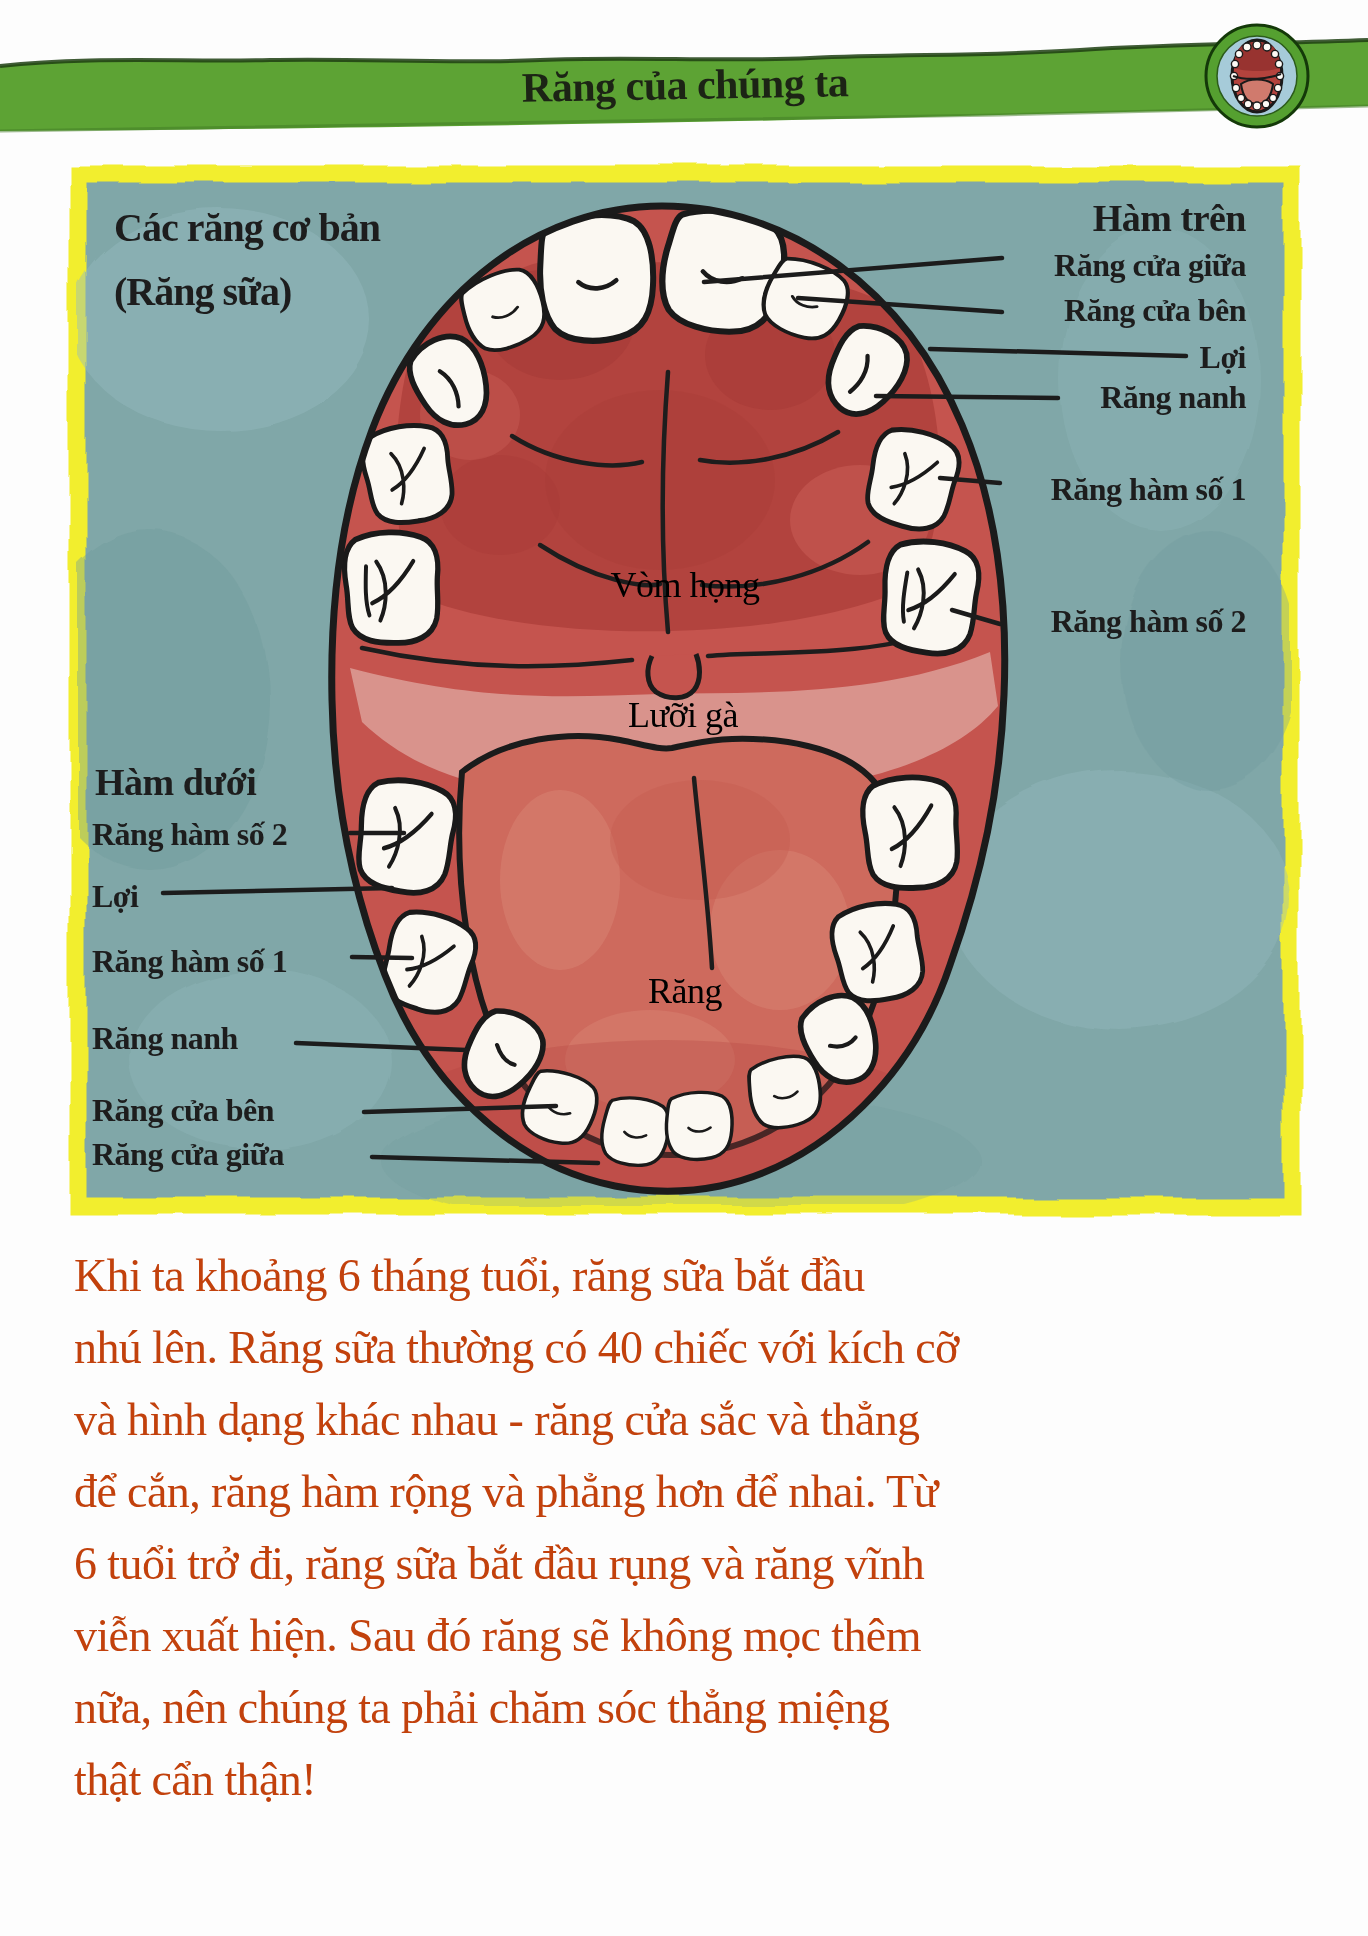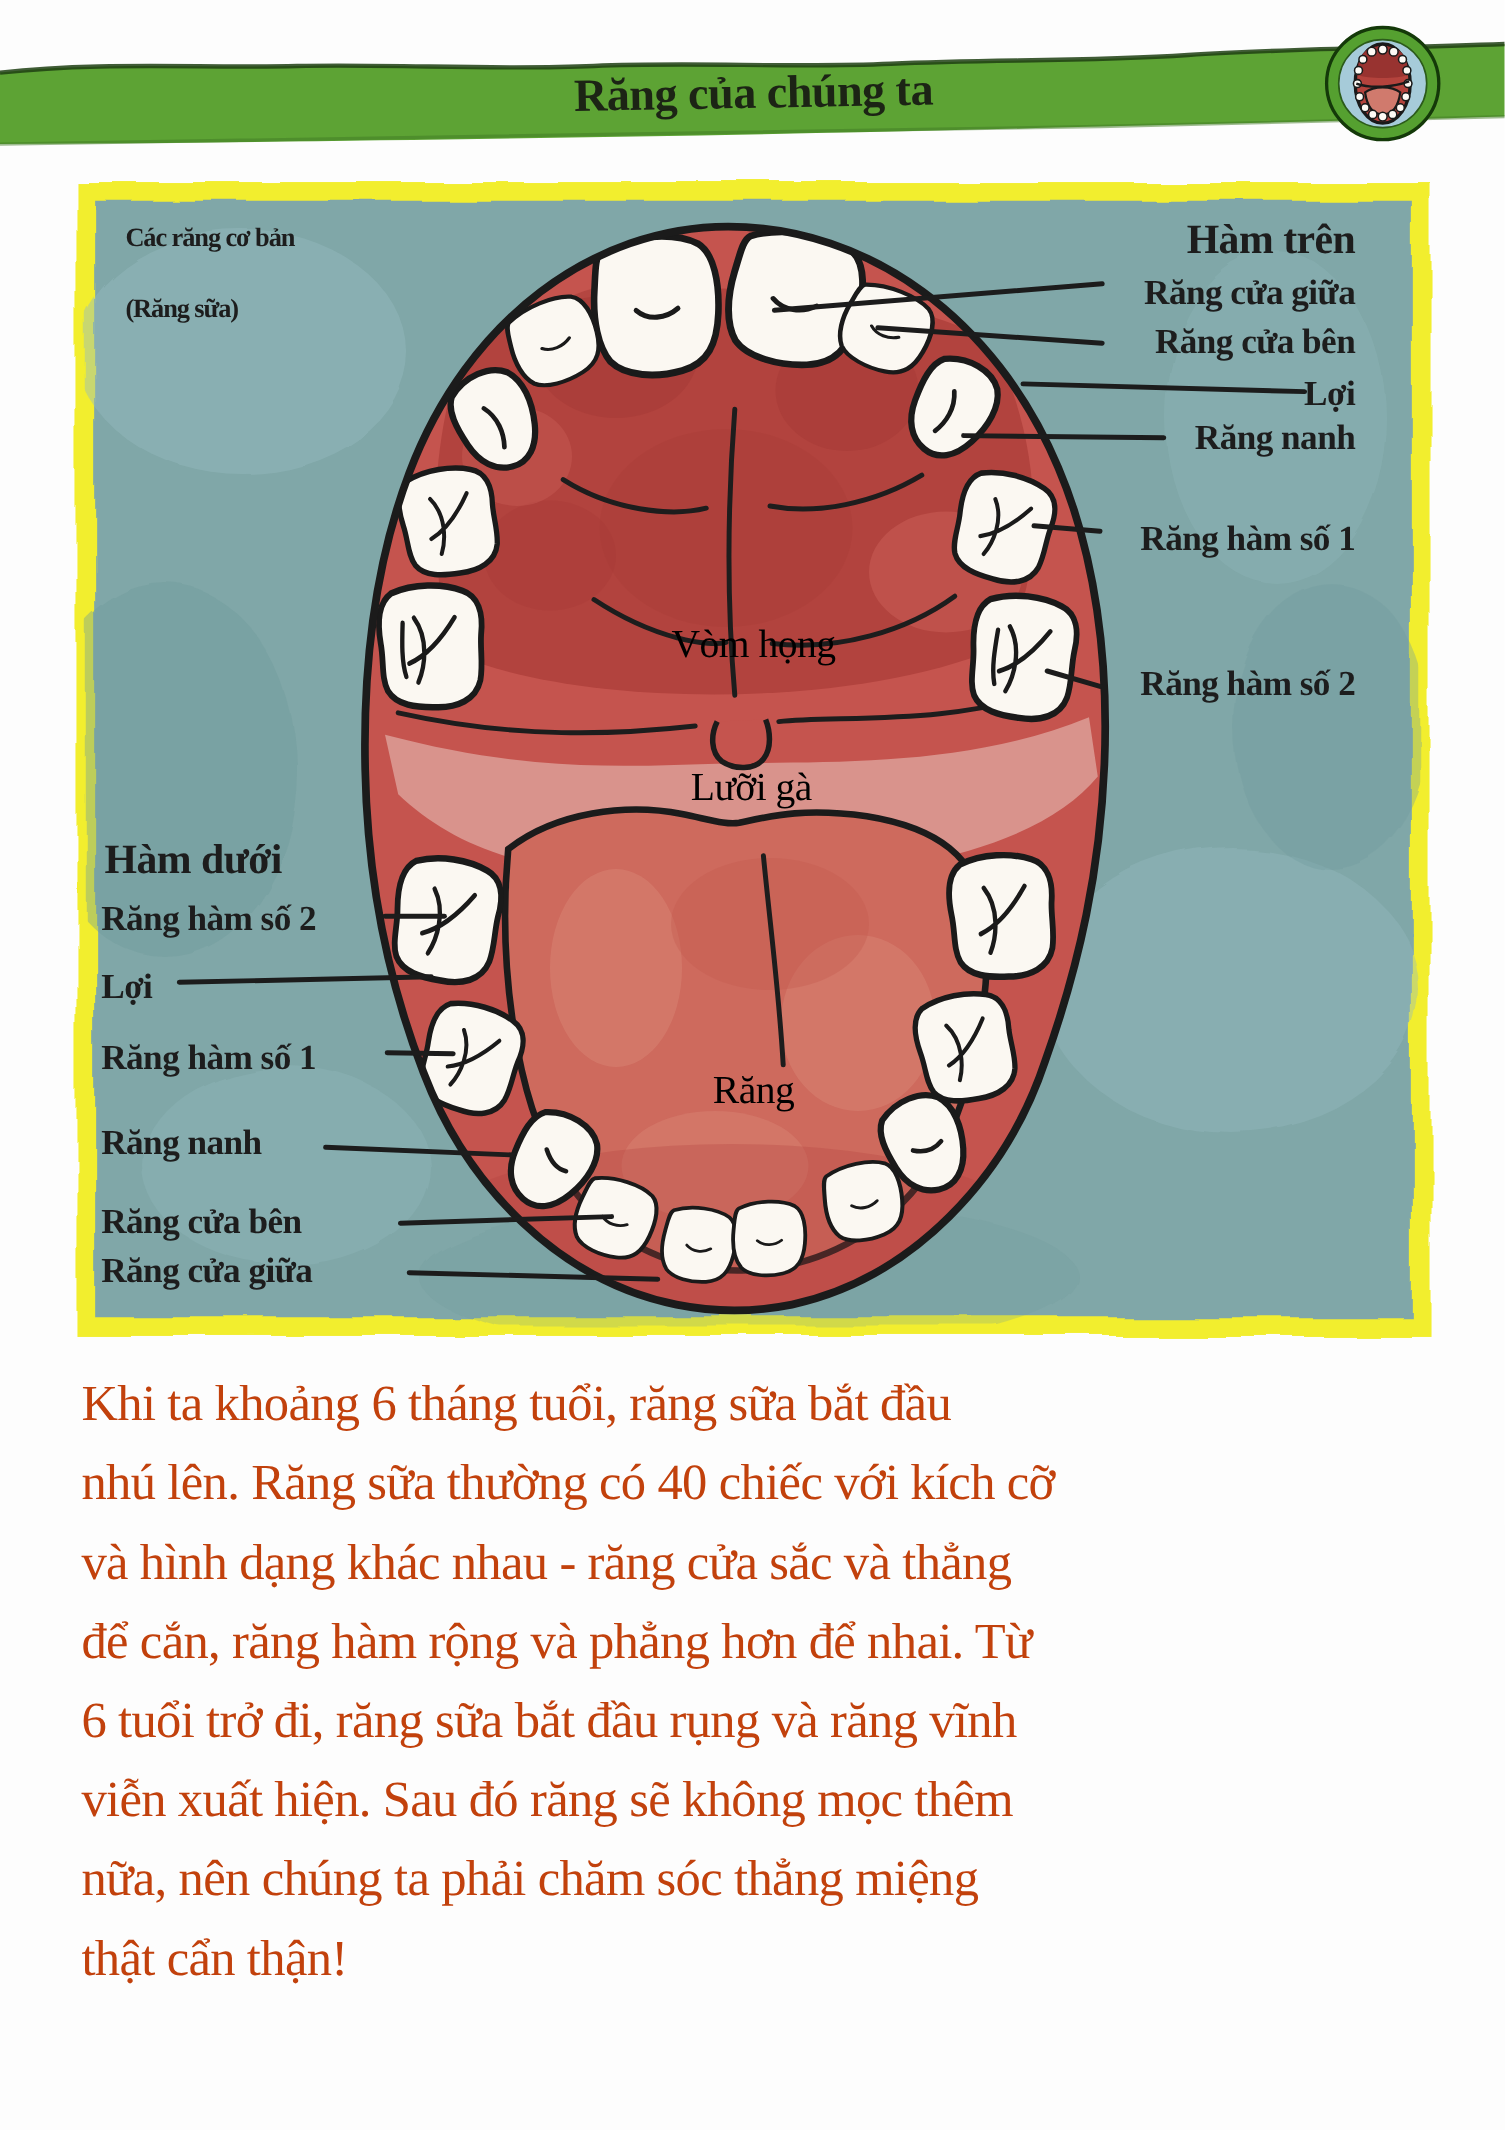--- a/index.html
+++ b/index.html
@@ -2,24 +2,24 @@
 <html><head>
 <meta charset="utf-8">
 <style>
   html,body{margin:0;padding:0;background:#ffffff;}
   .page{position:relative;width:1368px;height:1936px;background:#fdfdfd;overflow:hidden;
         font-family:Liberation Serif, serif;color:#1e1e1e;}
   svg.art{position:absolute;left:0;top:0;width:1368px;height:1936px;}
   .abs{position:absolute;white-space:nowrap;}
   .banner-title{top:61px;left:685px;transform:translateX(-50%) rotate(-1deg);
                 font-size:42px;font-weight:bold;color:#1c2415;letter-spacing:-.5px;}
-  .hdg{font-weight:bold;font-size:24px;color:#1d1d1d;letter-spacing:-1px;}
+  .hdg{font-weight:bold;font-size:40px;color:#1d1d1d;letter-spacing:-1px;}
   .jawhdg{font-weight:bold;font-size:38px;color:#1d1d1d;letter-spacing:-.5px;}
   .lab{font-weight:bold;font-size:32px;color:#1d1d1d;letter-spacing:-.5px;}
-  .r{right:136px;text-align:center;}
+  .r{right:122px;text-align:center;}
   .mlab{font-size:36px;color:#000000;transform:translateX(-50%);letter-spacing:-.5px;}
   .para{position:absolute;left:74px;top:1240px;width:1262px;}
   .para div{height:72px;line-height:72px;font-size:46px;letter-spacing:-.6px;color:#c2410c;}
   .tooth{fill:#fbf8f2;stroke:#1a1a1a;stroke-width:6px;}
   .fiss{fill:none;stroke:#1a1a1a;stroke-width:4.5px;stroke-linecap:round;}
   .pline{stroke:#1c1c1c;stroke-width:4.5px;stroke-linecap:round;}
   .arc{fill:none;stroke:#1d1d1d;stroke-width:4.5px;stroke-linecap:round;}
 </style>
 </head>
 <body>

